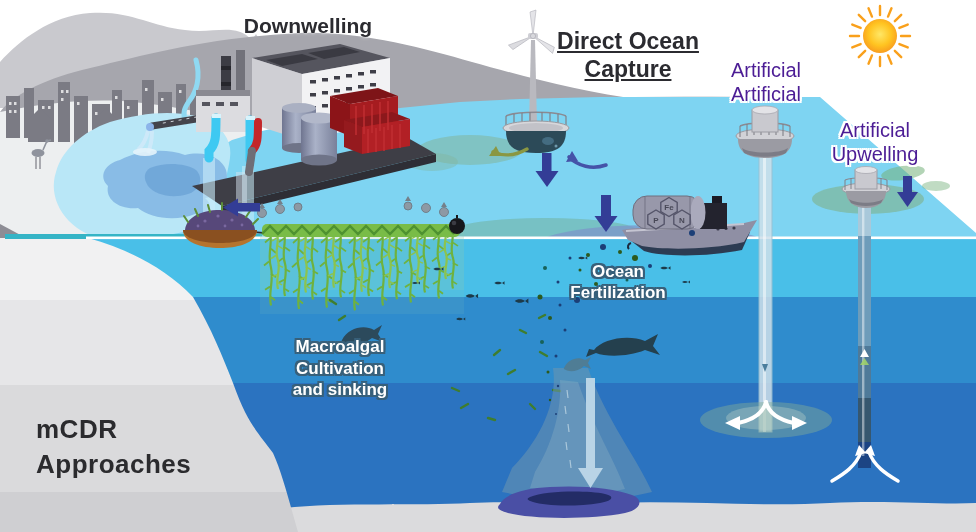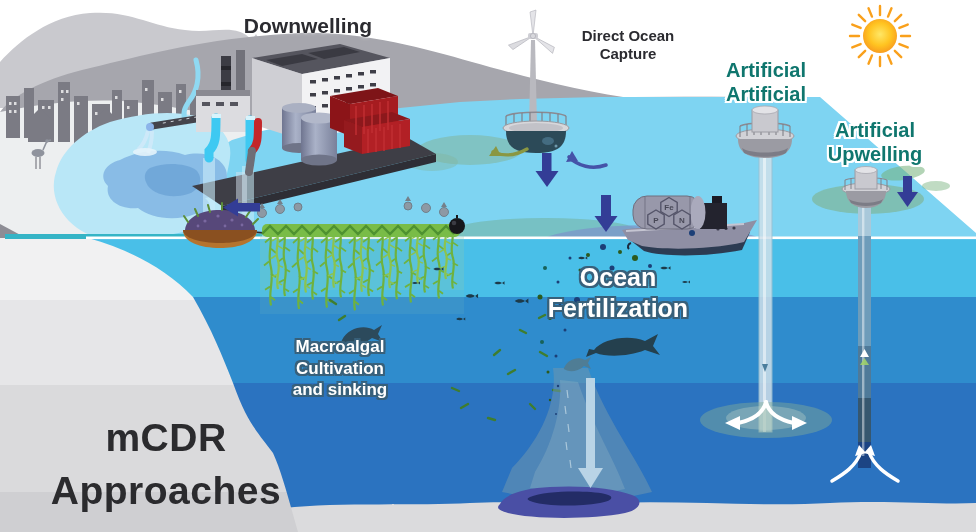--- a/index.html
+++ b/index.html
@@ -3,33 +3,33 @@
 <meta charset="utf-8">
 <style>
   html,body{margin:0;padding:0;background:#ffffff;}
   #stage{position:relative;width:976px;height:532px;overflow:hidden;background:#ffffff;
          font-family:"Liberation Sans","DejaVu Sans",sans-serif;}
   #art{position:absolute;left:0;top:0;}
   .lbl{position:absolute;text-align:center;line-height:1.22;user-select:none;}
   .lbl span{display:block;}
   .dark-label{color:#2b2b30;font-weight:700;
     text-shadow:0 0 2px rgba(255,255,255,.9),0 0 4px rgba(255,255,255,.7);}
-  .outline-white{color:#0f766e;font-weight:700;
+  .outline-white{color:#4c1d95;font-weight:400;
     text-shadow:-2px -2px 0 #fff,2px -2px 0 #fff,-2px 2px 0 #fff,2px 2px 0 #fff,
                  0 -2px 0 #fff,0 2px 0 #fff,-2px 0 0 #fff,2px 0 0 #fff;}
   .outline-dark{color:#ffffff;font-weight:700;
     text-shadow:-2px -2px 0 #38607a,2px -2px 0 #38607a,-2px 2px 0 #38607a,2px 2px 0 #38607a,
                  0 -2px 0 #38607a,0 2px 0 #38607a,-2px 0 0 #38607a,2px 0 0 #38607a;}
   #lbl-oae{left:197px;top:13px;width:222px;font-size:21px;}
-  #lbl-doc{left:542px;top:27px;width:172px;font-size:15px;}
+  #lbl-doc{left:542px;top:27px;width:172px;font-size:23px;text-decoration:underline;}
   #lbl-ad{left:685px;top:58px;width:162px;font-size:20px;}
   #lbl-au{left:800px;top:118px;width:150px;font-size:20px;}
-  #lbl-of{left:532px;top:262px;width:172px;font-size:25px;}
+  #lbl-of{left:532px;top:262px;width:172px;font-size:17px;}
   #lbl-mc{left:240px;top:336px;width:200px;font-size:17px;line-height:1.27;}
-  #lbl-mcdr{left:36px;top:412px;width:260px;text-align:center;font-size:39px;
+  #lbl-mcdr{left:36px;top:412px;width:260px;text-align:left;font-size:26px;
             font-weight:800;color:#2b2b2e;line-height:1.35;letter-spacing:.5px;}
 </style>
 </head>
 <body>
 
 <div id="stage">
 <svg id="art" width="976" height="532" viewBox="0 0 976 532">
   <defs>
     <linearGradient id="surfGrad" x1="0" y1="0" x2="0" y2="1">
       <stop offset="0" stop-color="#9fdef4"></stop>

